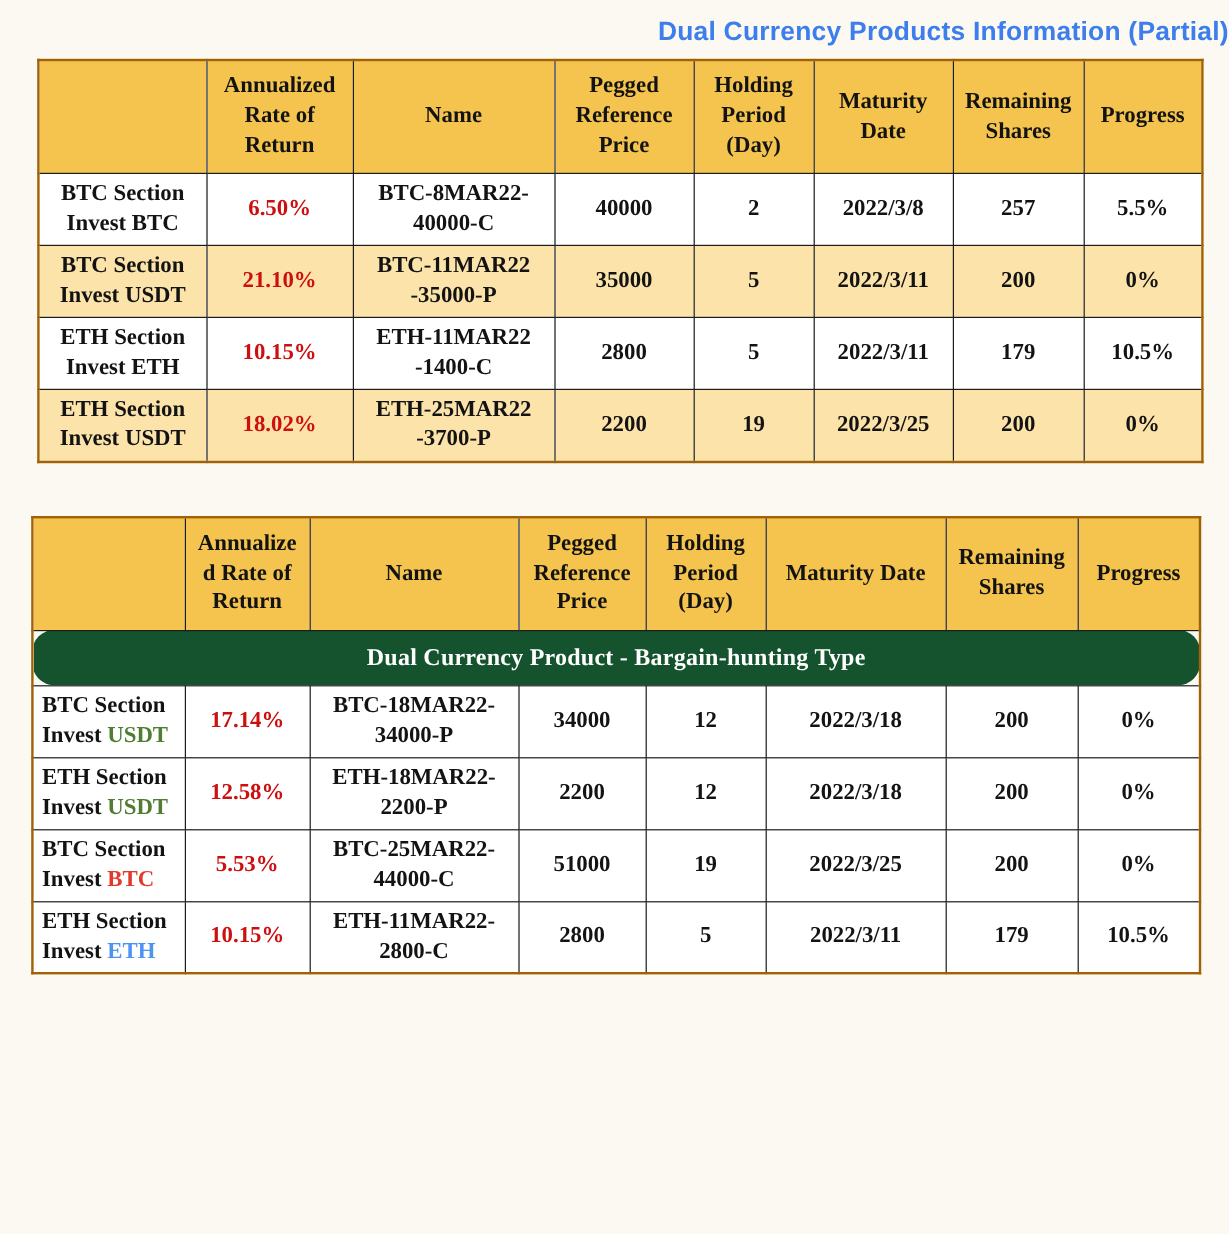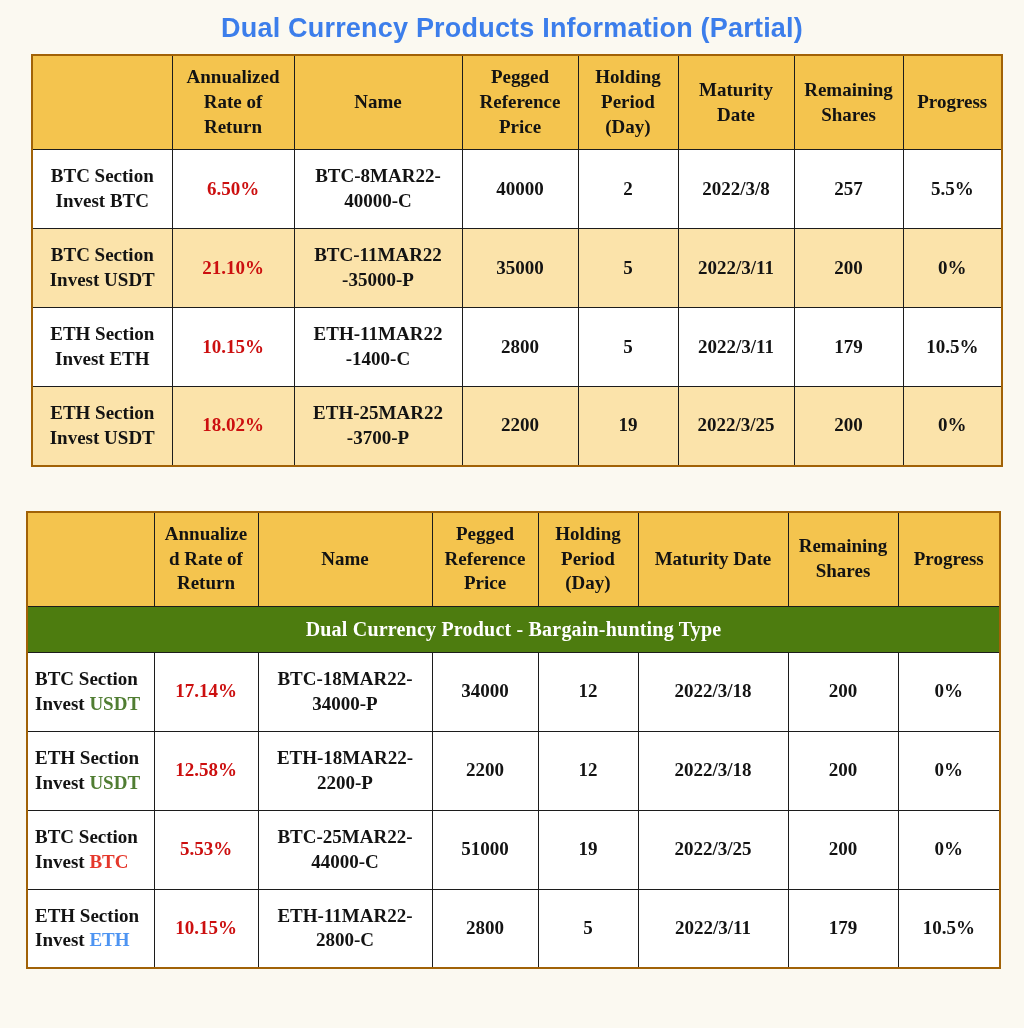--- a/index.html
+++ b/index.html
@@ -3,25 +3,25 @@
 <meta charset="utf-8">
 <style>
   html,body { margin:0; padding:0; }
   body {
     width:1024px; height:1028px;
     background:#FBF9F1;
     font-family:"Liberation Serif", serif;
     overflow:hidden;
   }
   .title {
-    text-align:center;
+    text-align:right;
     margin:13px 0 0 0;
     font-family:"Liberation Sans", sans-serif;
     font-weight:bold;
-    font-size:27px;
+    font-size:22px;
     color:#3C7EEB;
     letter-spacing:0.2px;
   }
   table {
     border-collapse:collapse;
     table-layout:fixed;
     border:2px solid #a16207;
   }
   #t1 { margin:10px 0 0 31px; width:970px; }
   #t2 { margin:44px 0 0 26px; width:973px; }
@@ -35,31 +35,32 @@
     line-height:1.3;
     padding:0;
     overflow:hidden;
   }
   td { background:#FFFFFF; }
   tr.head th {
     background:#F4C44E;
     white-space:pre-line;
     height:93px;
   }
-  tr.row { height:79px; }
+  tr.row { height:60px; }
   tr.alt td { background:#FBE3AA; }
   td.name { white-space:pre-line; }
   td.sec  { white-space:pre-line; }
   td.rate { color:#CC0F0F; }
   tr.banner td {
-    background:#4d7c0f;
+    background:#14532d;
     color:#FFFFFF;
     height:45px;
     font-size:20px;
     letter-spacing:0.2px;
+    border-radius:18px;
   }
   #t2 td.sec { text-align:left; padding-left:7px; }
 </style>
 </head>
 <body>
 
 <div class="title">Dual Currency Products Information (Partial)</div>
 
 <table id="t1">
   <colgroup>

